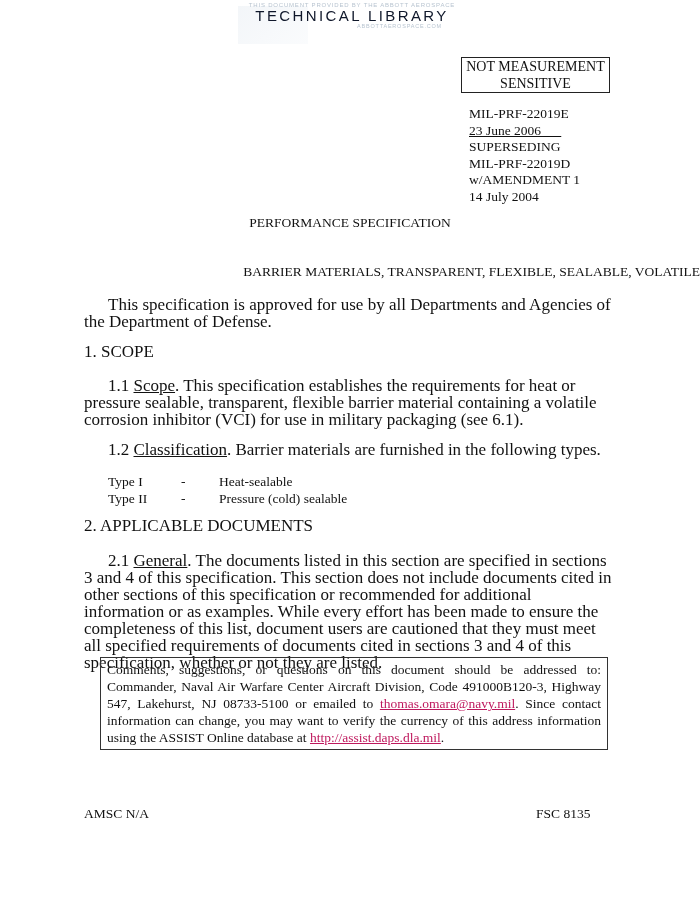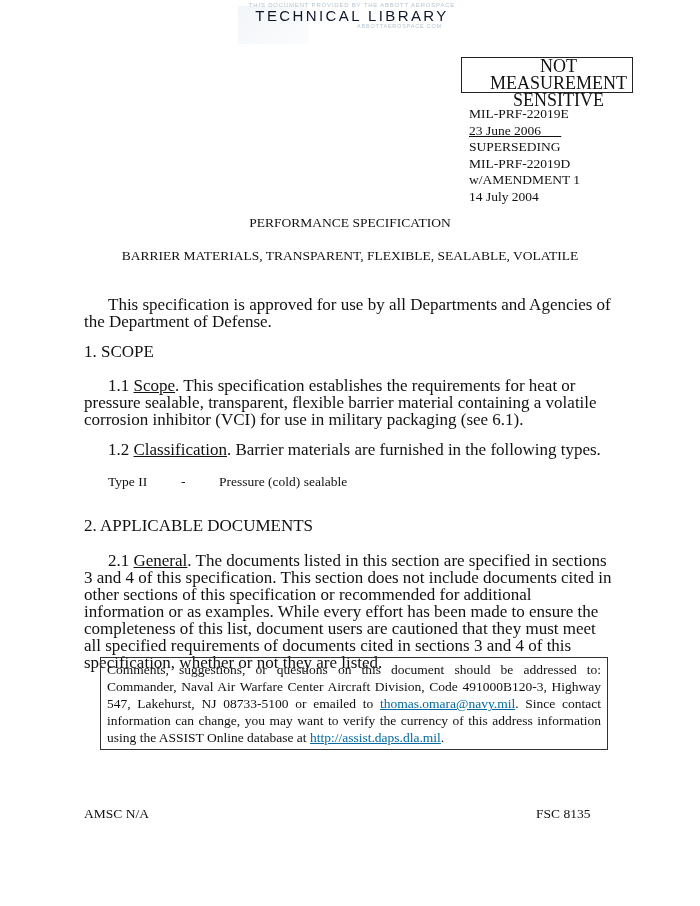--- a/index.html
+++ b/index.html
@@ -4,32 +4,32 @@
 <style>
   html, body { margin: 0; padding: 0; background: #ffffff; }
   body { width: 700px; height: 906px; position: relative; overflow: hidden;
          font-family: "Liberation Serif", "DejaVu Serif", serif; color: #111; font-size: 13.5px; }
   .abs { position: absolute; }
   .watermark { left: 232px; top: 2px; width: 240px; text-align: center; color: #b8c4d0; }
   .wm-line1 { font-family: "Liberation Sans", sans-serif; font-size: 6px; letter-spacing: 0.8px; text-transform: uppercase; }
   .wm-line2 { font-family: "Liberation Sans", sans-serif; font-size: 15px; letter-spacing: 2.4px; line-height: 15px; color: #0f172a; }
   .wm-line3 { font-family: "Liberation Sans", sans-serif; font-size: 5.5px; letter-spacing: 0.8px; text-align: right; padding-right: 30px; text-transform: uppercase; }
   .wm-bg { left: 238px; top: 6px; width: 70px; height: 38px; background: linear-gradient(135deg,#eef2f6,#f8fafc); opacity: 0.7; }
-  .nms-box { left: 461px; top: 57px; width: 147px; height: 34px; border: 1px solid #222; text-align: center; line-height: 17px; font-size: 18px; padding-left: 23px; }
+  .nms-box { left: 461px; top: 57px; width: 147px; height: 34px; border: 1px solid #222; text-align: center; line-height: 17px; font-size: 14px; }
   .docinfo { left: 469px; top: 106px; line-height: 16.5px; font-size: 13.5px; }
   .docinfo .u { text-decoration: underline; }
   .center { left: 0; width: 700px; text-align: center; }
   .para { left: 84px; width: 530px; line-height: 17px; font-size: 17px; }
   .indent { text-indent: 24px; }
   .ul { text-decoration: underline; }
   .types { left: 108px; line-height: 17px; }
   .types .c1 { display: inline-block; width: 73px; }
   .types .c2 { display: inline-block; width: 38px; }
   .contact-box { left: 100px; top: 657px; width: 494px; border: 1px solid #333; padding: 3px 6px; line-height: 17px; font-size: 13.5px; text-align: justify; }
-  a.lnk { color: #0369a1; text-decoration: underline; }
+  a.lnk { color: #be185d; text-decoration: underline; }
   .footer-left { left: 84px; top: 806px; }
   .footer-right { left: 536px; top: 806px; }
 </style>
 </head>
 <body>
 
 <div class="abs wm-bg"></div>
 <div class="abs watermark">
   <div class="wm-line1">This Document Provided by the Abbott Aerospace</div>
   <div class="wm-line2">TECHNICAL LIBRARY</div>
@@ -44,37 +44,38 @@
 <div class="abs docinfo">
   <div>MIL-PRF-22019E</div>
   <div class="u"><span>23 June 2006</span><span>&nbsp;&nbsp;&nbsp;&nbsp;&nbsp;&nbsp;</span></div>
   <div>SUPERSEDING</div>
   <div>MIL-PRF-22019D</div>
   <div>w/AMENDMENT 1</div>
   <div>14 July 2004</div>
 </div>
 
 <div class="abs center" style="top:215px;text-align:center;">PERFORMANCE SPECIFICATION</div>
-<div class="abs center" style="top:247px; line-height:17px;">
+<div class="abs center" style="top:263px; line-height:17px;text-align:right;">
   <div>BARRIER MATERIALS, TRANSPARENT, FLEXIBLE, SEALABLE, VOLATILE</div>
 </div>
 
 <div class="abs para indent" style="top:296px;">This specification is approved for use by all Departments and Agencies of the Department of Defense.</div>
 
 <div class="abs para" style="top:343px;">1.  SCOPE</div>
 
 <div class="abs para indent" style="top:377px;">
   <span>1.1  </span><span class="ul">Scope</span><span>.  This specification establishes the requirements for heat or pressure sealable, transparent, flexible barrier material containing a volatile corrosion inhibitor (VCI) for use in military packaging (see 6.1).</span>
 </div>
 
 <div class="abs para indent" style="top:441px;">
   <span>1.2  </span><span class="ul">Classification</span><span>.  Barrier materials are furnished in the following types.</span>
 </div>
 
 <div class="abs types" style="top:473px;">
+  <div><span class="c1">Type I</span><span class="c2">-</span><span>Heat-sealable</span></div>
   <div><span class="c1">Type II</span><span class="c2">-</span><span>Pressure (cold) sealable</span></div>
 </div>
 
 <div class="abs para" style="top:517px;">2.  APPLICABLE DOCUMENTS</div>
 
 <div class="abs para indent" style="top:552px; width:532px;">
   <span>2.1  </span><span class="ul">General</span><span>. The documents listed in this section are specified in sections 3 and 4 of this specification.  This section does not include documents cited in other sections of this specification or recommended for additional information or as examples.  While every effort has been made to ensure the completeness of this list, document users are cautioned that they must meet all specified requirements of documents cited in sections 3 and 4 of this specification, whether or not they are listed.</span>
 </div>
 
 <div class="abs contact-box">

